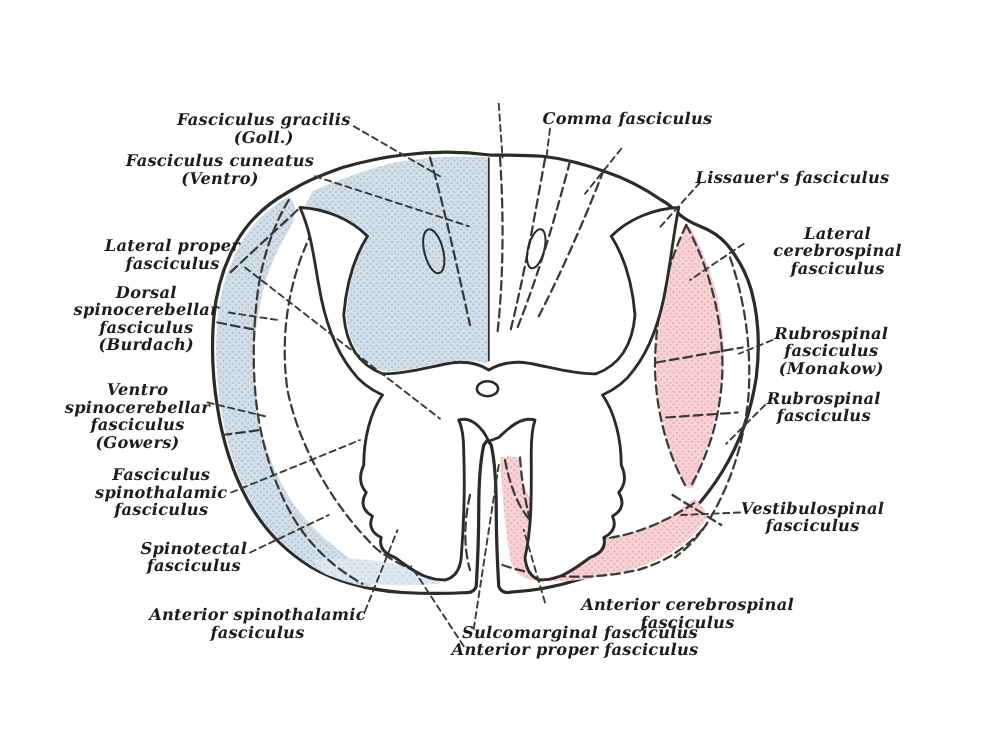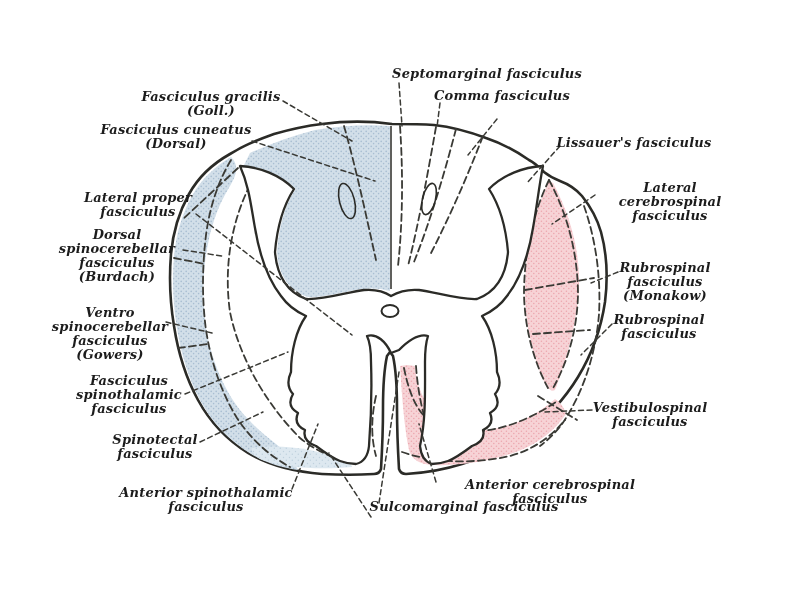--- a/index.html
+++ b/index.html
@@ -130,22 +130,21 @@
       <path d="M 292,489 L 318,424"></path>
       <path d="M 379,503 L 399,372"></path>
       <path d="M 371,517 L 329,453"></path>
       <path d="M 436,482 L 419,424"></path>
     </g>
   </svg>
 
   <div class="lbl" style="left:211px;top:90px">Fasciculus gracilis
 (Goll.)</div>
   <div class="lbl" style="left:176px;top:123px">Fasciculus cuneatus
-(Dorsal)</div>
-  <div class="lbl" style="left:487px;top:67px">Septomarginal fasciculus</div>
+(Ventro)</div>
   <div class="lbl" style="left:502px;top:89px">Comma fasciculus</div>
   <div class="lbl" style="left:634px;top:136px">Lissauer's fasciculus</div>
   <div class="lbl" style="left:670px;top:181px">Lateral cerebrospinal
 fasciculus</div>
   <div class="lbl" style="left:665px;top:261px">Rubrospinal
 fasciculus
 (Monakow)</div>
   <div class="lbl" style="left:659px;top:313px">Rubrospinal
 fasciculus</div>
   <div class="lbl" style="left:650px;top:401px">Vestibulospinal
@@ -162,14 +161,15 @@
 (Gowers)</div>
   <div class="lbl" style="left:129px;top:374px">Fasciculus
 spinothalamic
 fasciculus</div>
   <div class="lbl" style="left:155px;top:433px">Spinotectal
 fasciculus</div>
   <div class="lbl" style="left:206px;top:486px">Anterior spinothalamic
 fasciculus</div>
   <div class="lbl" style="left:550px;top:478px">Anterior cerebrospinal fasciculus</div>
   <div class="lbl" style="left:464px;top:500px">Sulcomarginal fasciculus</div>
+  <div class="lbl" style="left:460px;top:514px">Anterior proper fasciculus</div>
 
 </div>
 
 </body></html>

